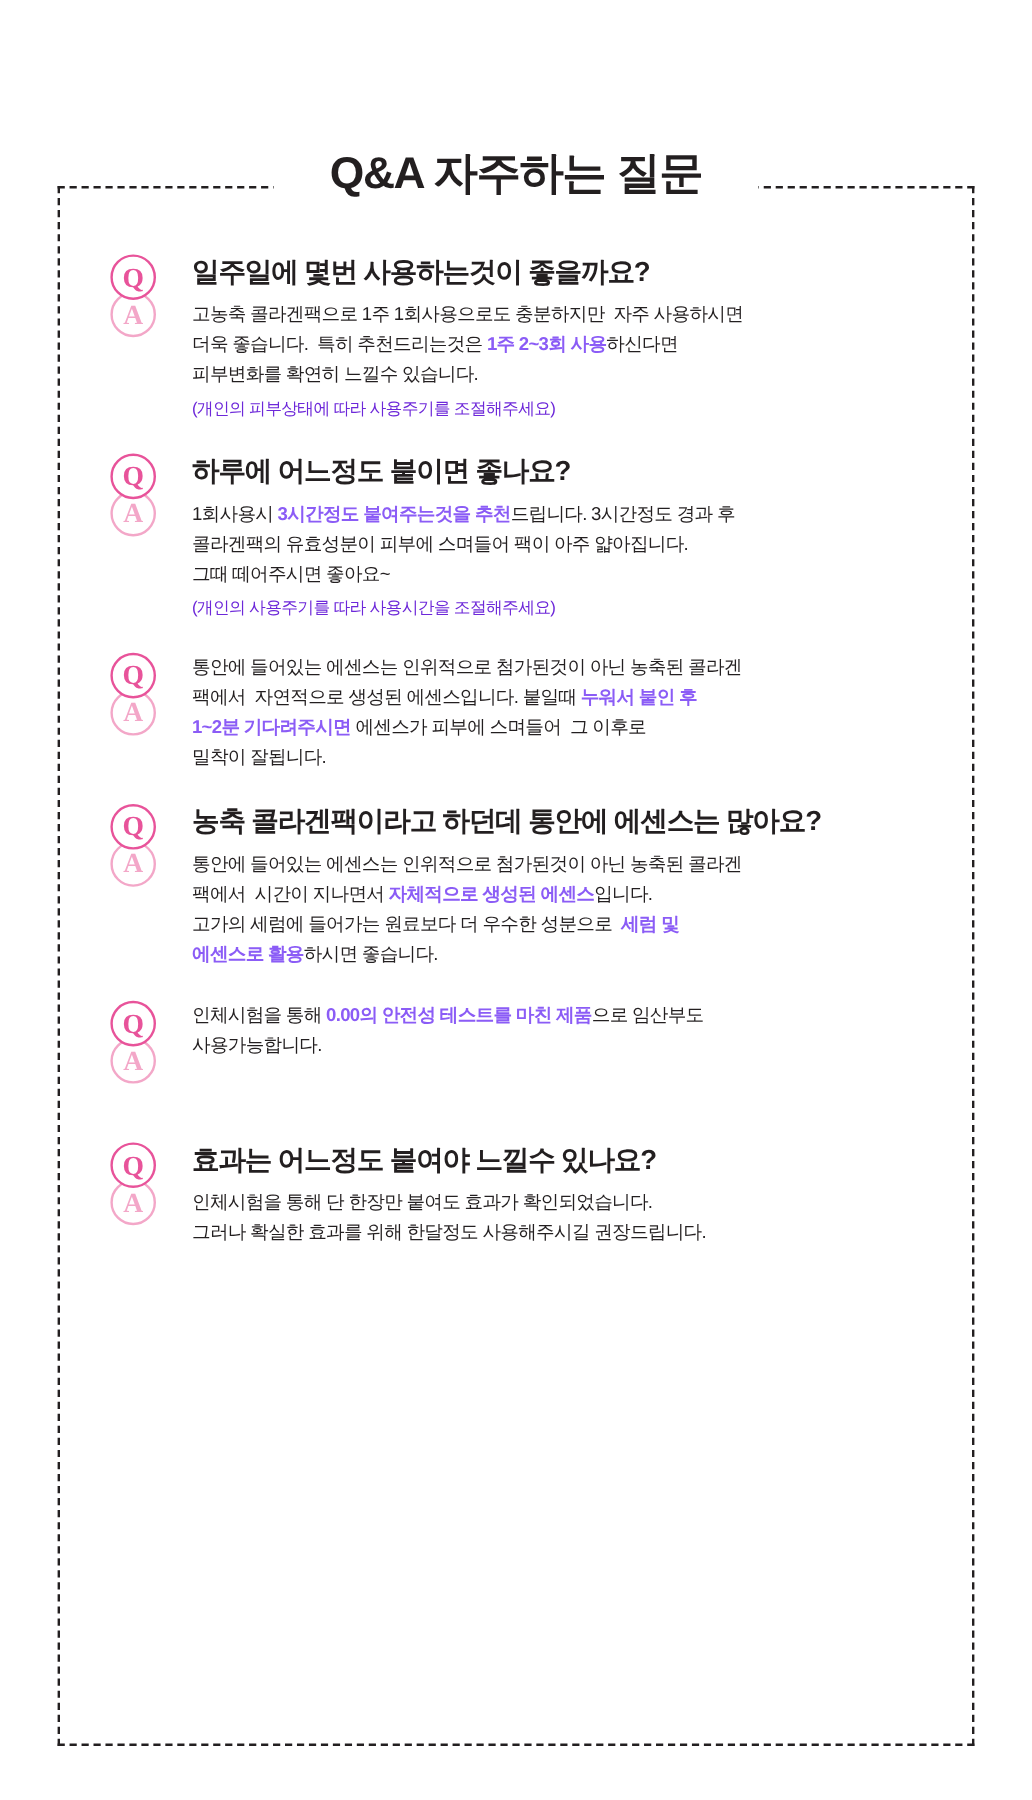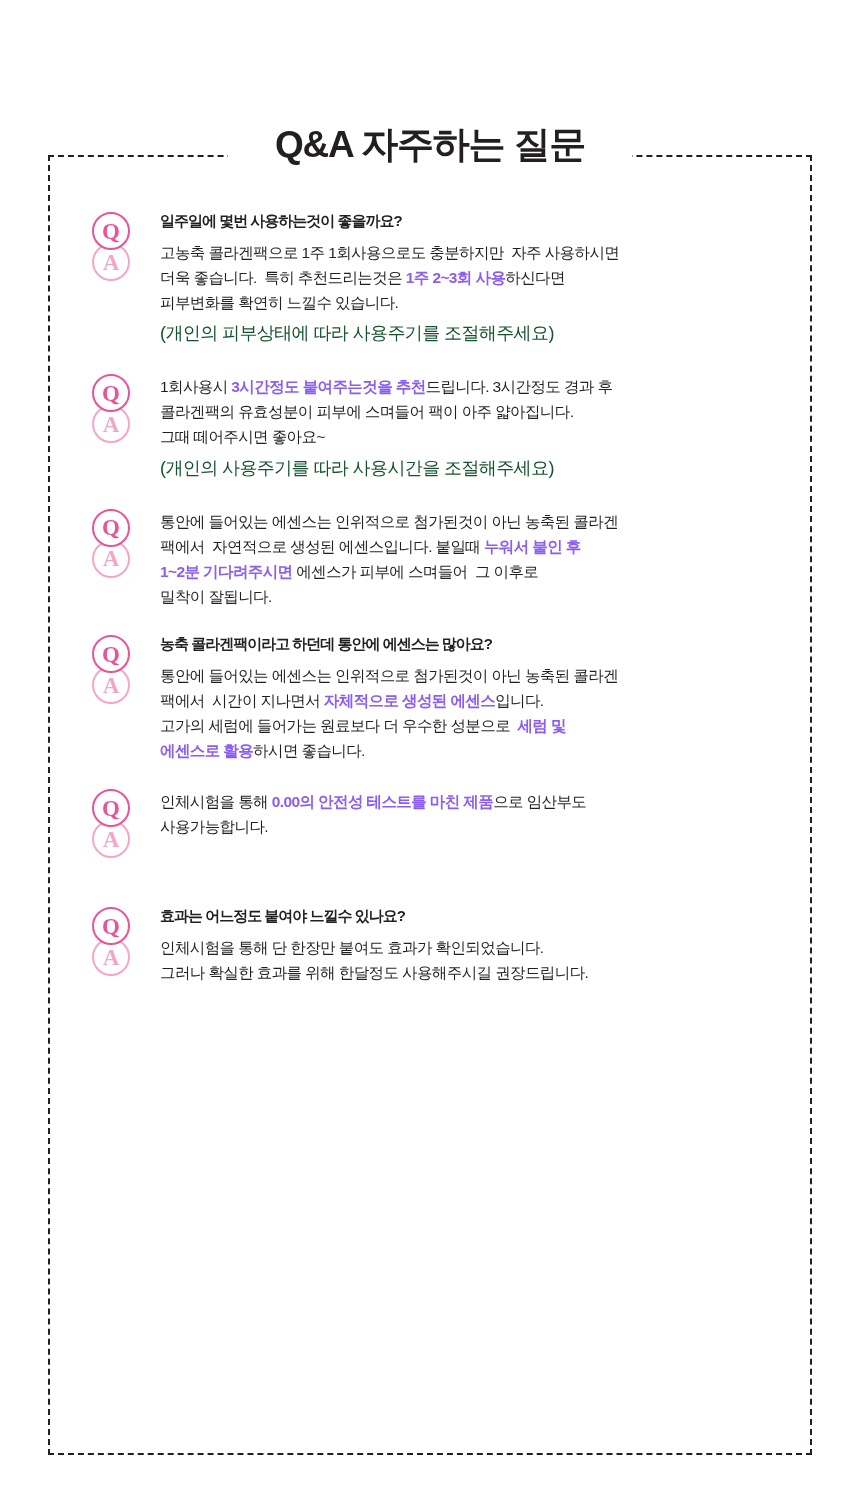--- a/index.html
+++ b/index.html
@@ -96,42 +96,42 @@
   }
   .circle.a {
     border-color: #f3a7c8;
     color: #f3a7c8;
     margin-top: -7px;
     position: relative;
     z-index: 1;
   }
 
   .q-text {
-    font-size: 15px;
+    font-size: 23px;
     font-weight: bold;
     letter-spacing: -1px;
     color: #231f20;
     line-height: 1.25;
     margin-bottom: 9px;
   }
   .a-text {
     font-size: 15.5px;
     letter-spacing: -0.6px;
     line-height: 1.62;
     color: #231f20;
   }
   .a-text .hl {
     color: #8b5cf6;
     font-weight: bold;
   }
   .note {
     display: block;
-    font-size: 18px;
+    font-size: 14px;
     letter-spacing: -0.6px;
-    color: #14532d;
+    color: #6d28d9;
     margin-top: 4px;
   }
   .sp { white-space: pre-wrap; }
 </style>
 </head>
 <body>
 
 <div class="page">
   <div class="frame"></div>
   <div class="title-gap"></div>
@@ -149,20 +149,21 @@
 더욱 좋습니다.  특히 추천드리는것은 </span><span class="sp hl">1주 2~3회 사용</span><span class="sp">하신다면
 피부변화를 확연히 느낄수 있습니다.</span><span class="note">(개인의 피부상태에 따라 사용주기를 조절해주세요)</span></div>
         </div>
       </div>
       <div class="qa-item">
         <div class="marks">
           <div class="circle q">Q</div>
           <div class="circle a">A</div>
         </div>
         <div>
+          <div class="q-text">하루에 어느정도 붙이면 좋나요?</div>
           <div class="a-text"><span class="sp">1회사용시 </span><span class="sp hl">3시간정도 붙여주는것을 추천</span><span class="sp">드립니다. 3시간정도 경과 후
 콜라겐팩의 유효성분이 피부에 스며들어 팩이 아주 얇아집니다.
 그때 떼어주시면 좋아요~</span><span class="note">(개인의 사용주기를 따라 사용시간을 조절해주세요)</span></div>
         </div>
       </div>
       <div class="qa-item">
         <div class="marks">
           <div class="circle q">Q</div>
           <div class="circle a">A</div>
         </div>

